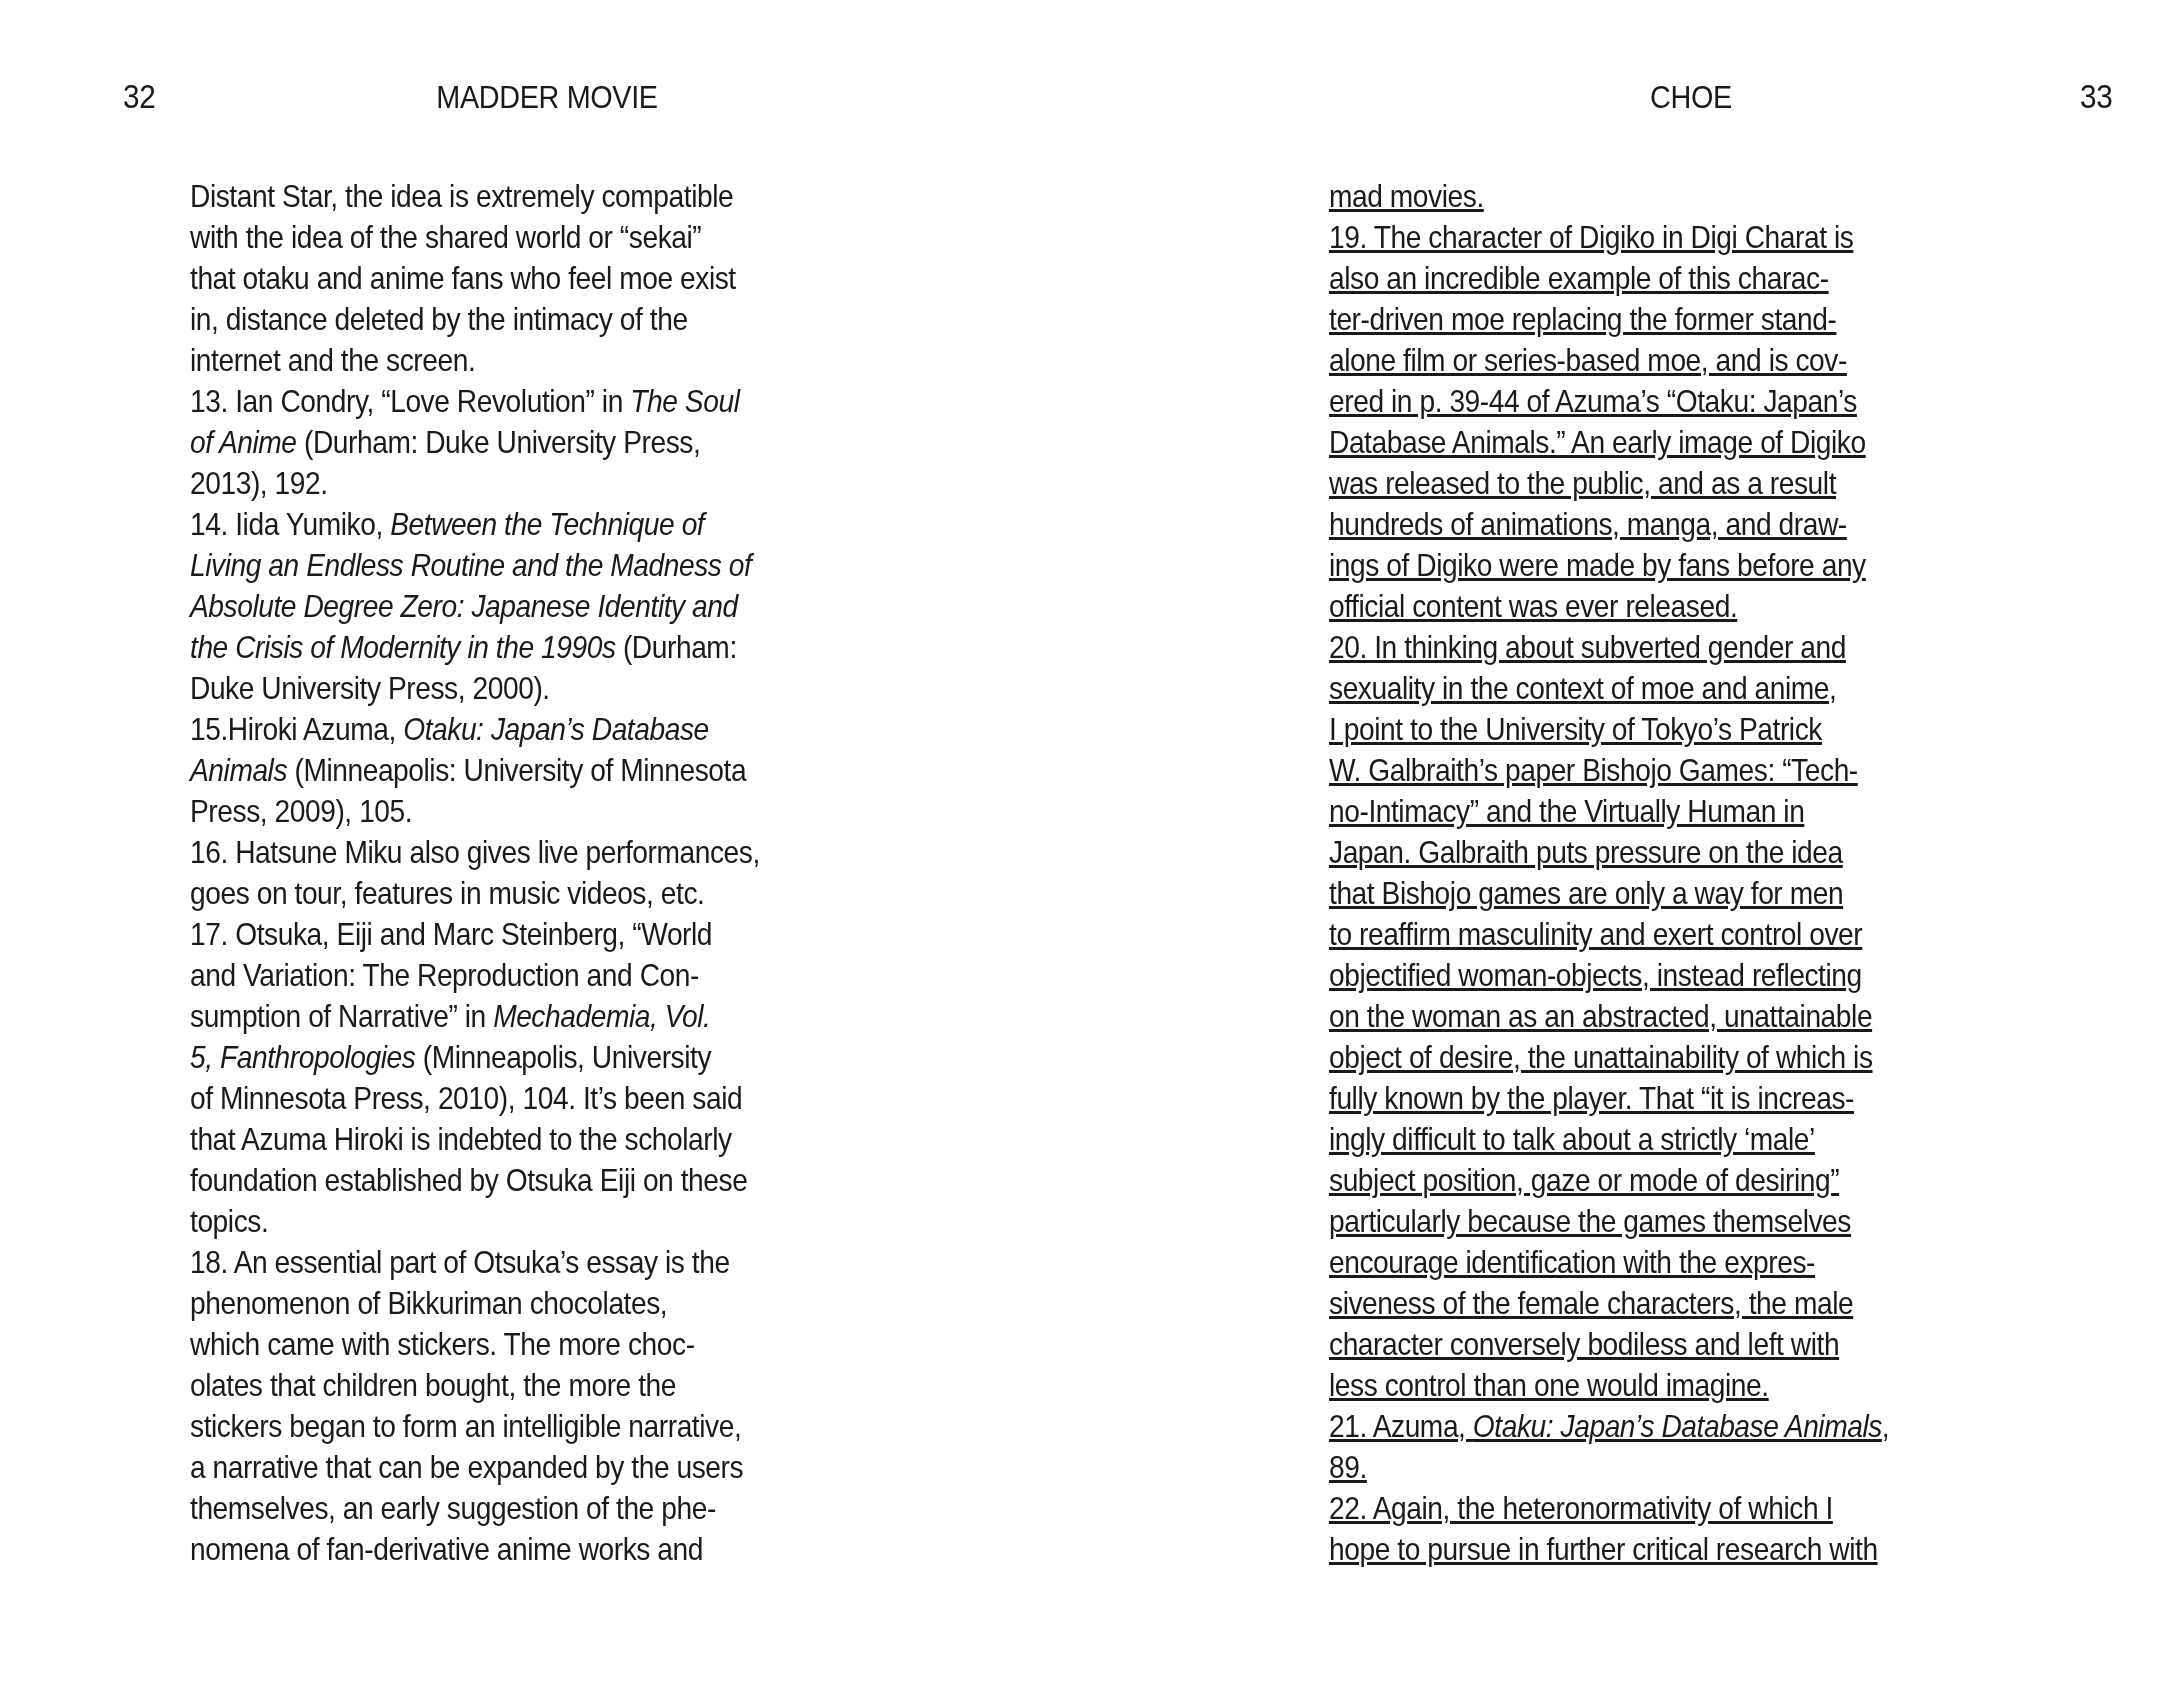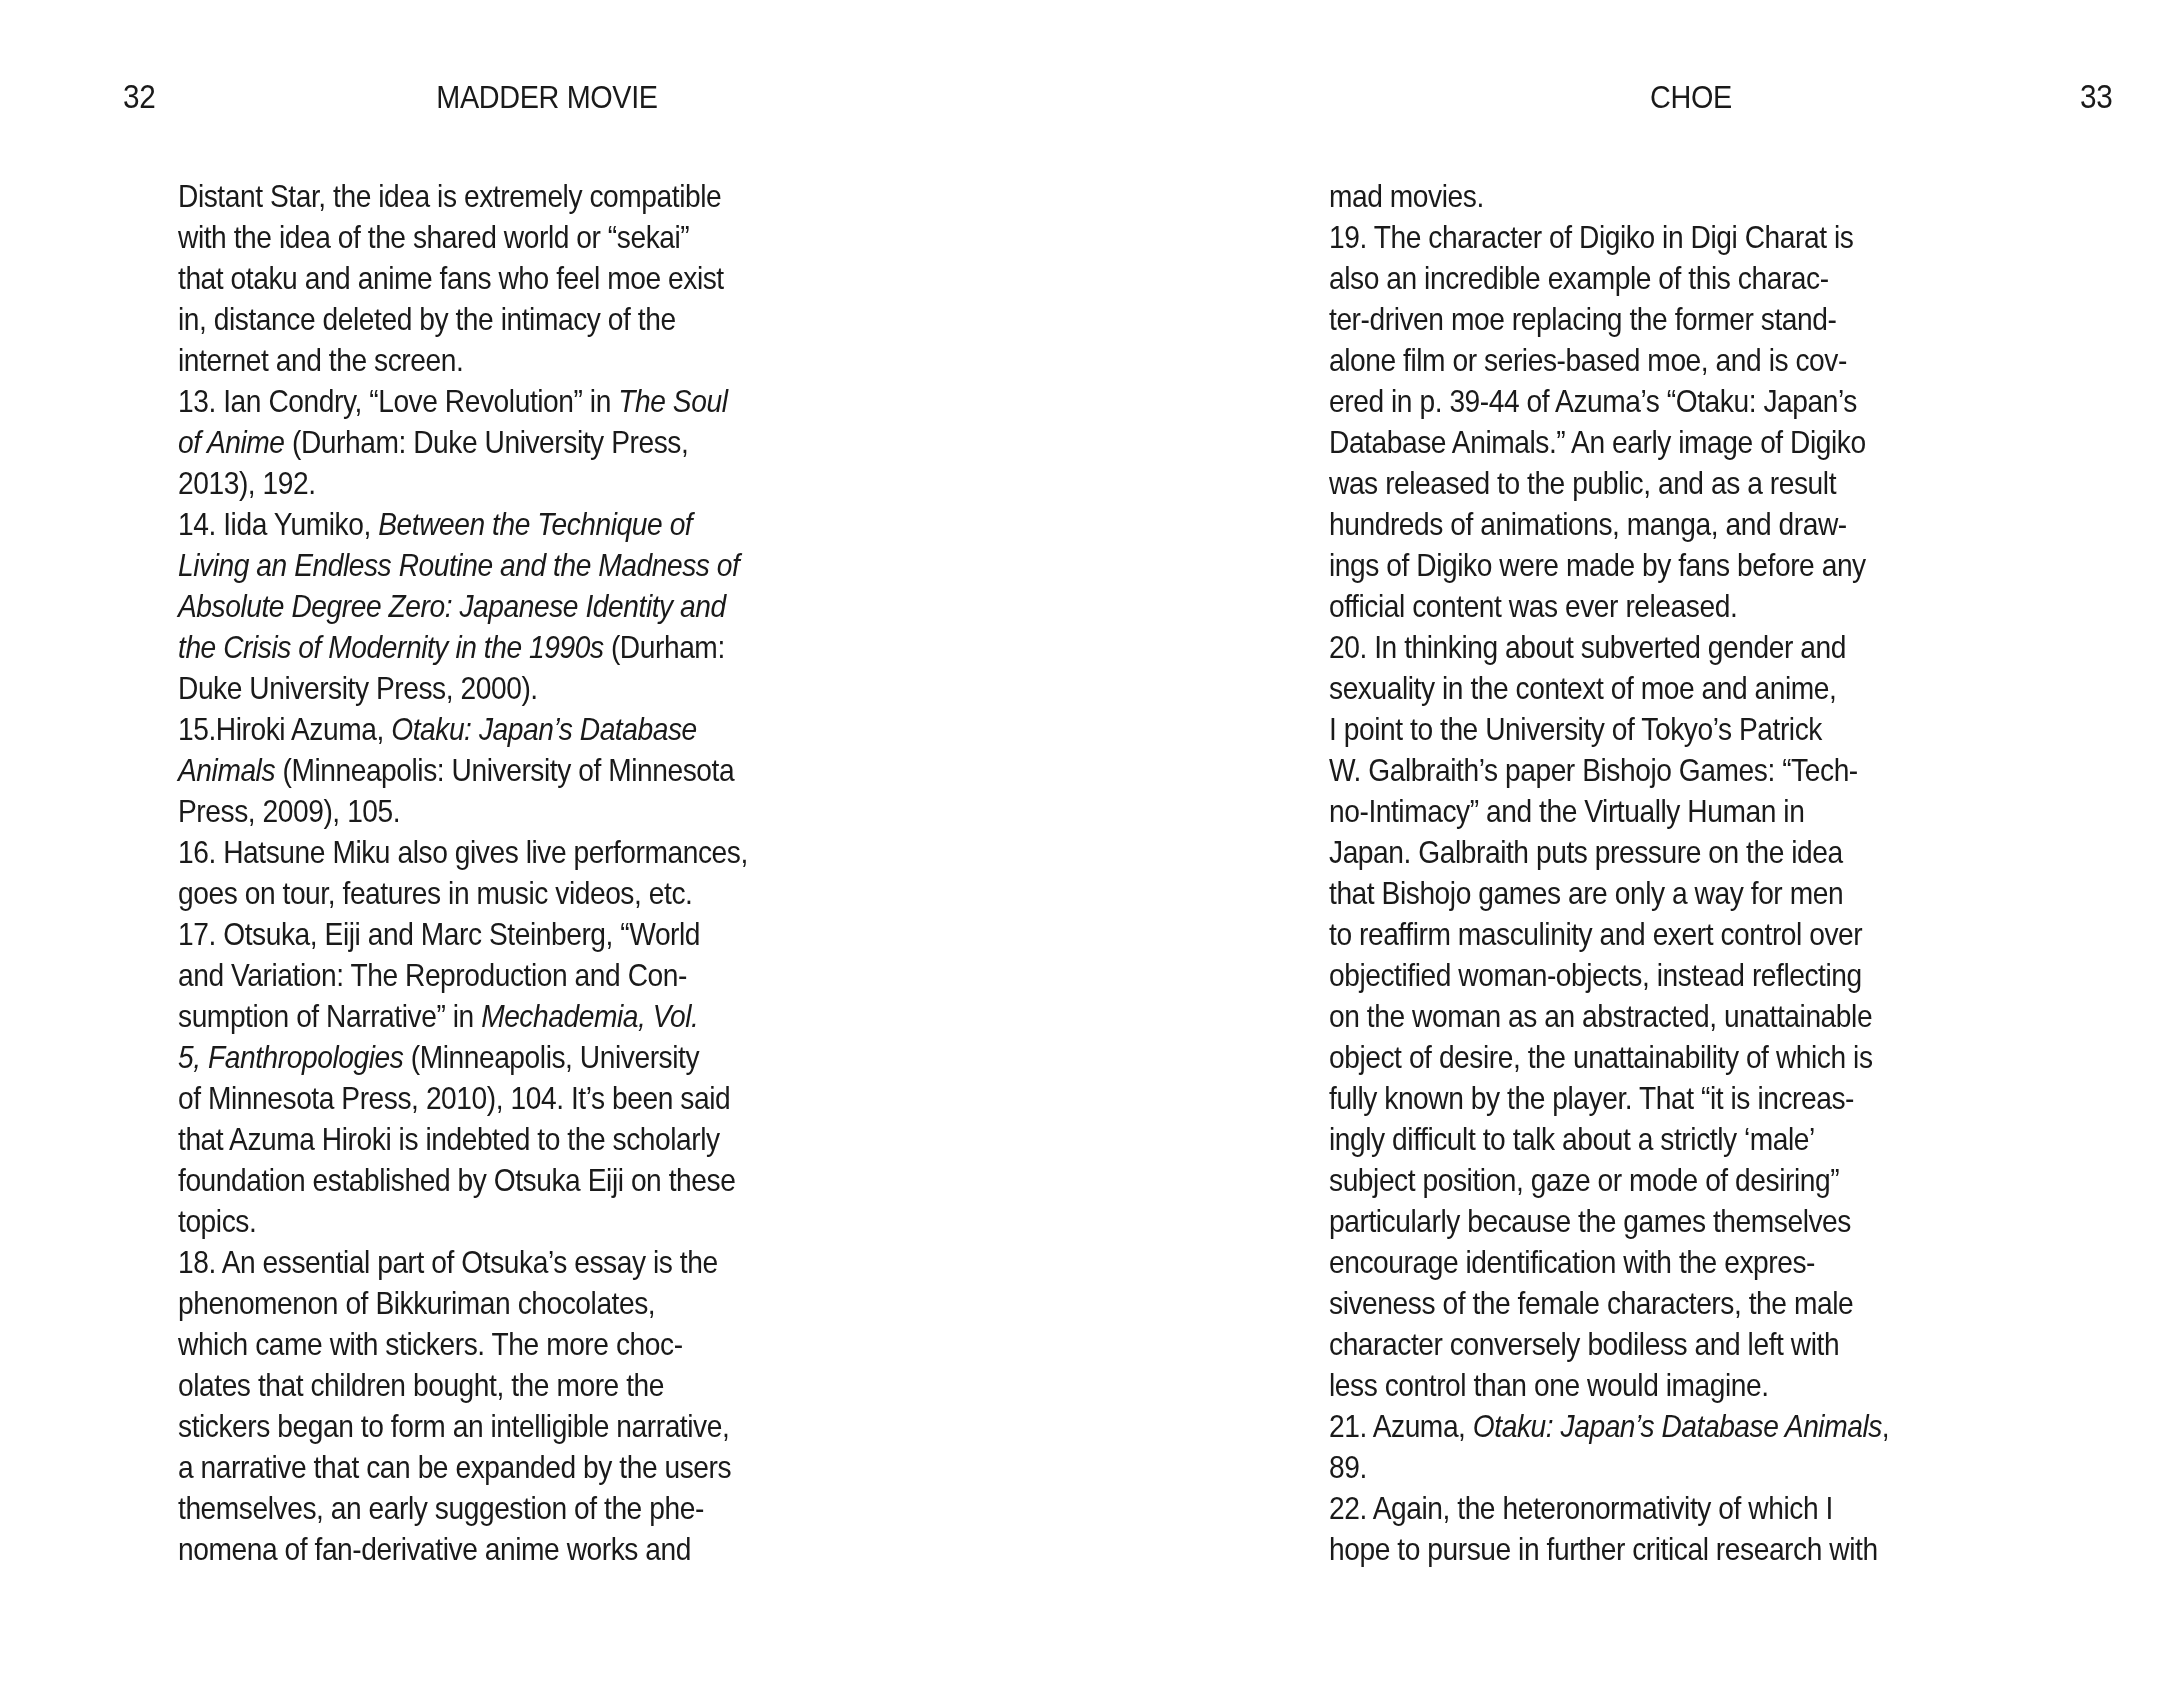--- a/index.html
+++ b/index.html
@@ -47,22 +47,22 @@
   .right .running-title { left: 560px; transform: translateX(-50%) scaleX(0.9); }
   .right .folio { left: 949px; transform-origin: left center; }
 
   .body-text {
     position: absolute;
     top: 176px;
     font-size: 32px;
     line-height: 41px;
     letter-spacing: -0.5px;
   }
-  .left .body-text { left: 178px; }
-  .right .body-text { left: 198px; }
+  .left .body-text { left: 190px; }
+  .right .body-text { left: 198px; text-decoration: underline; }
 
   .line {
     display: block;
     white-space: nowrap;
     height: 41px;
     transform: scaleX(0.88);
     transform-origin: left center;
   }
   .seg-italic { font-style: italic; }
 </style>

